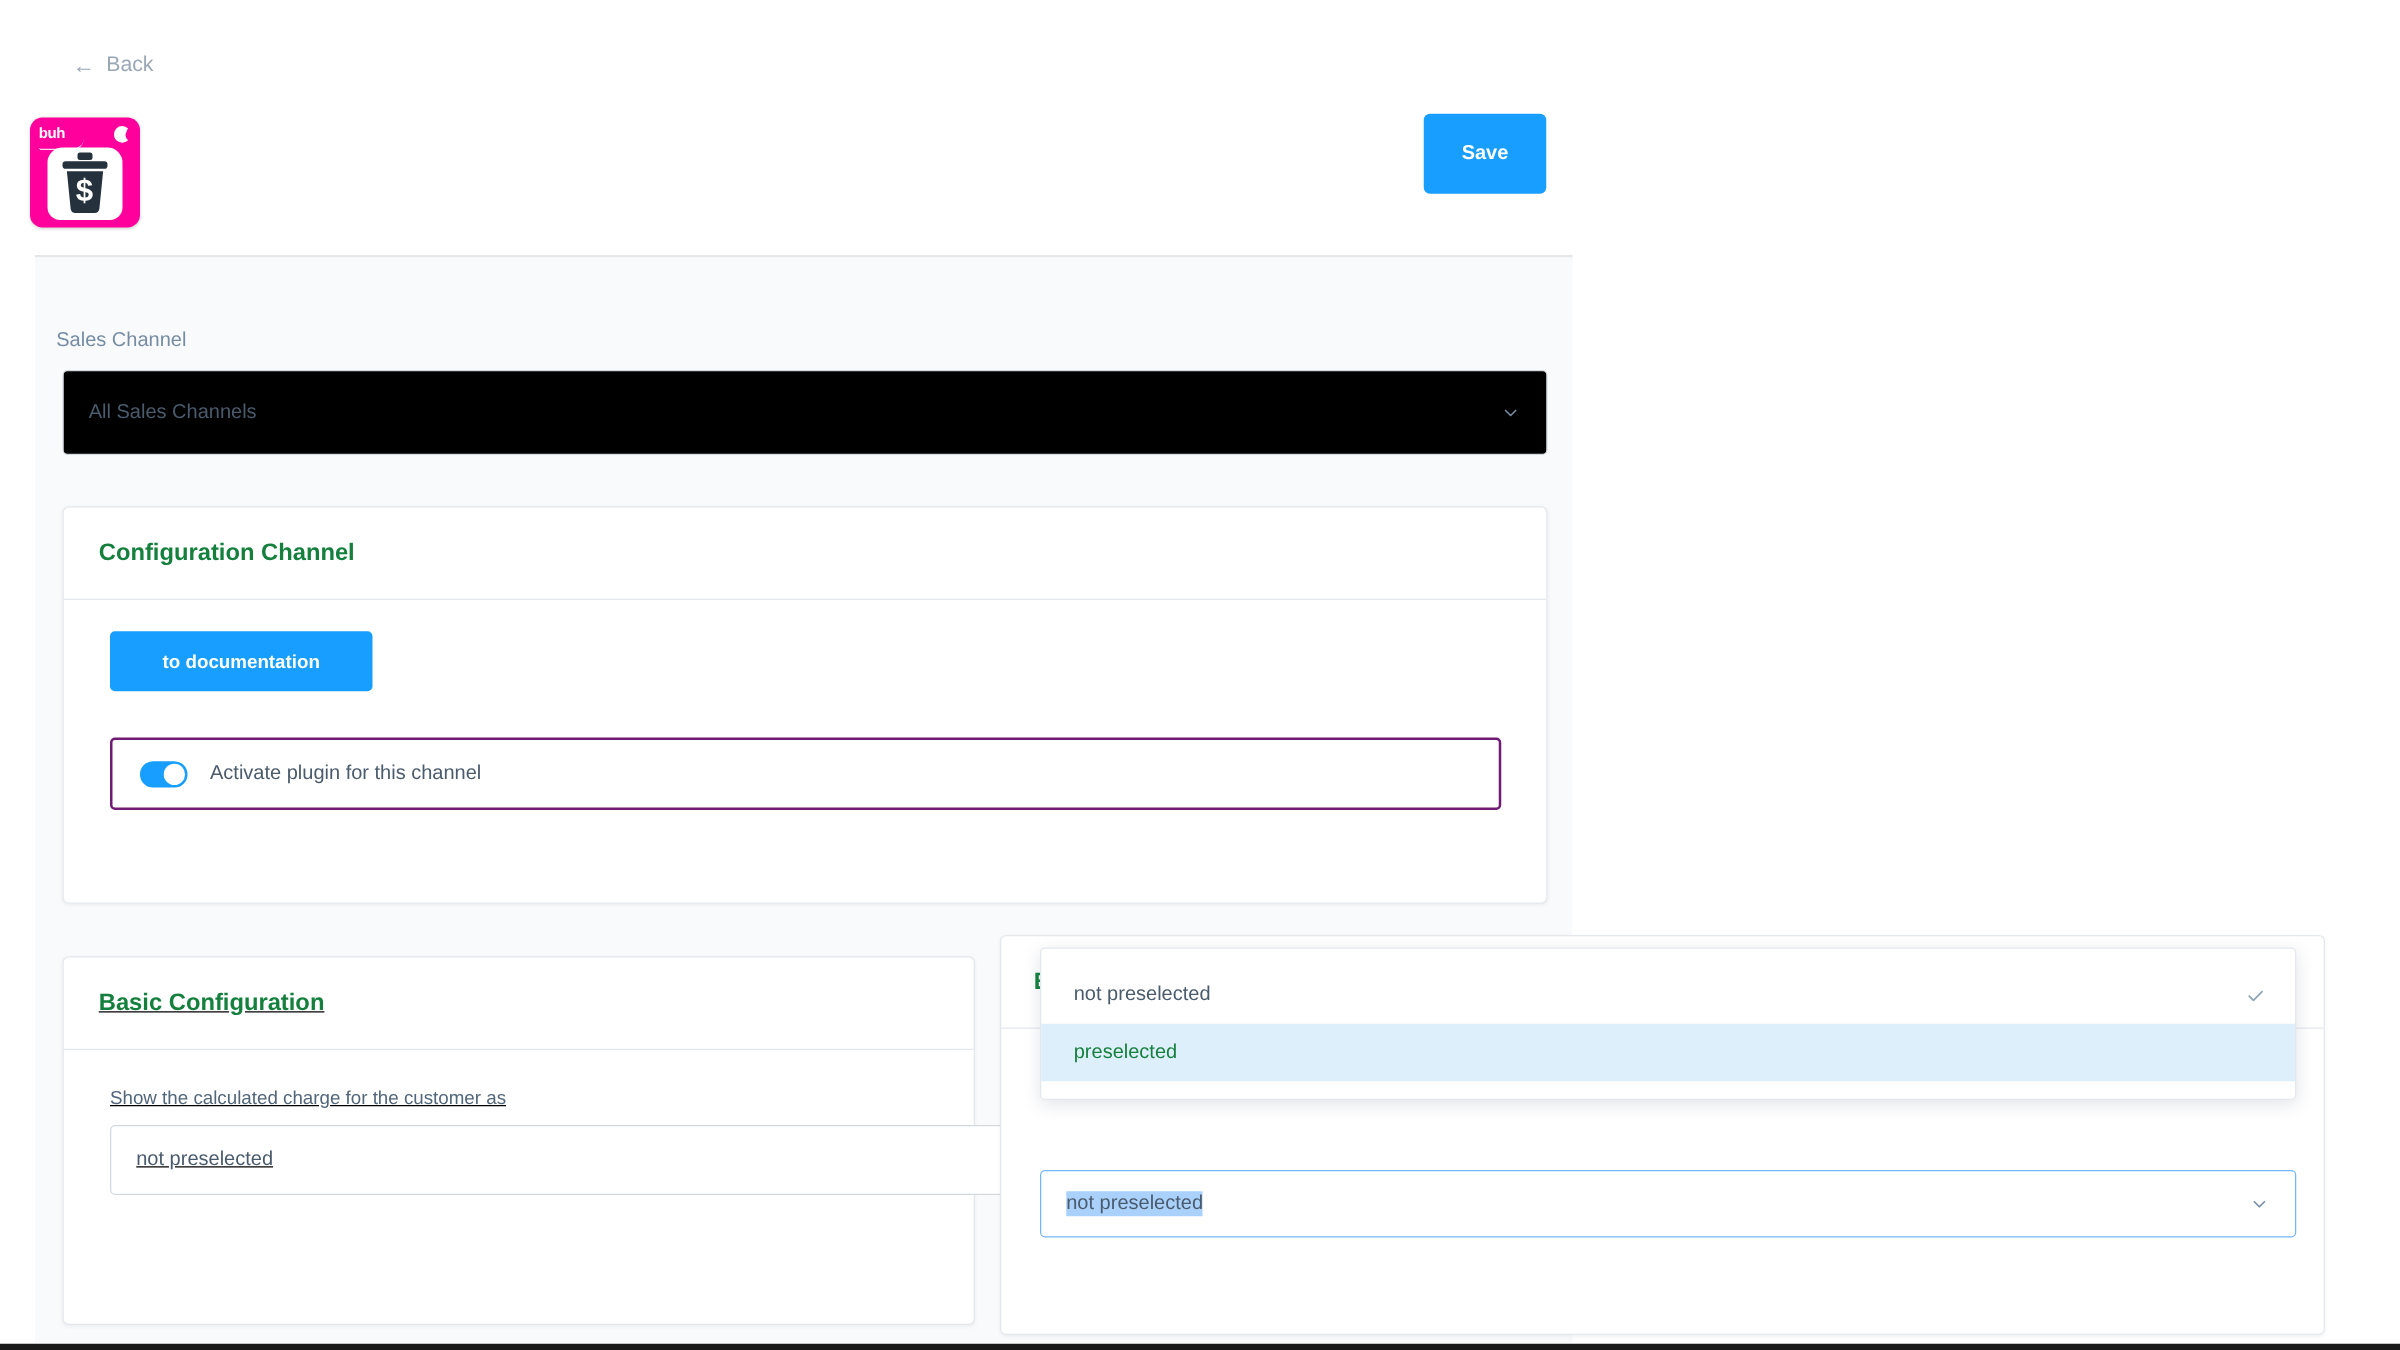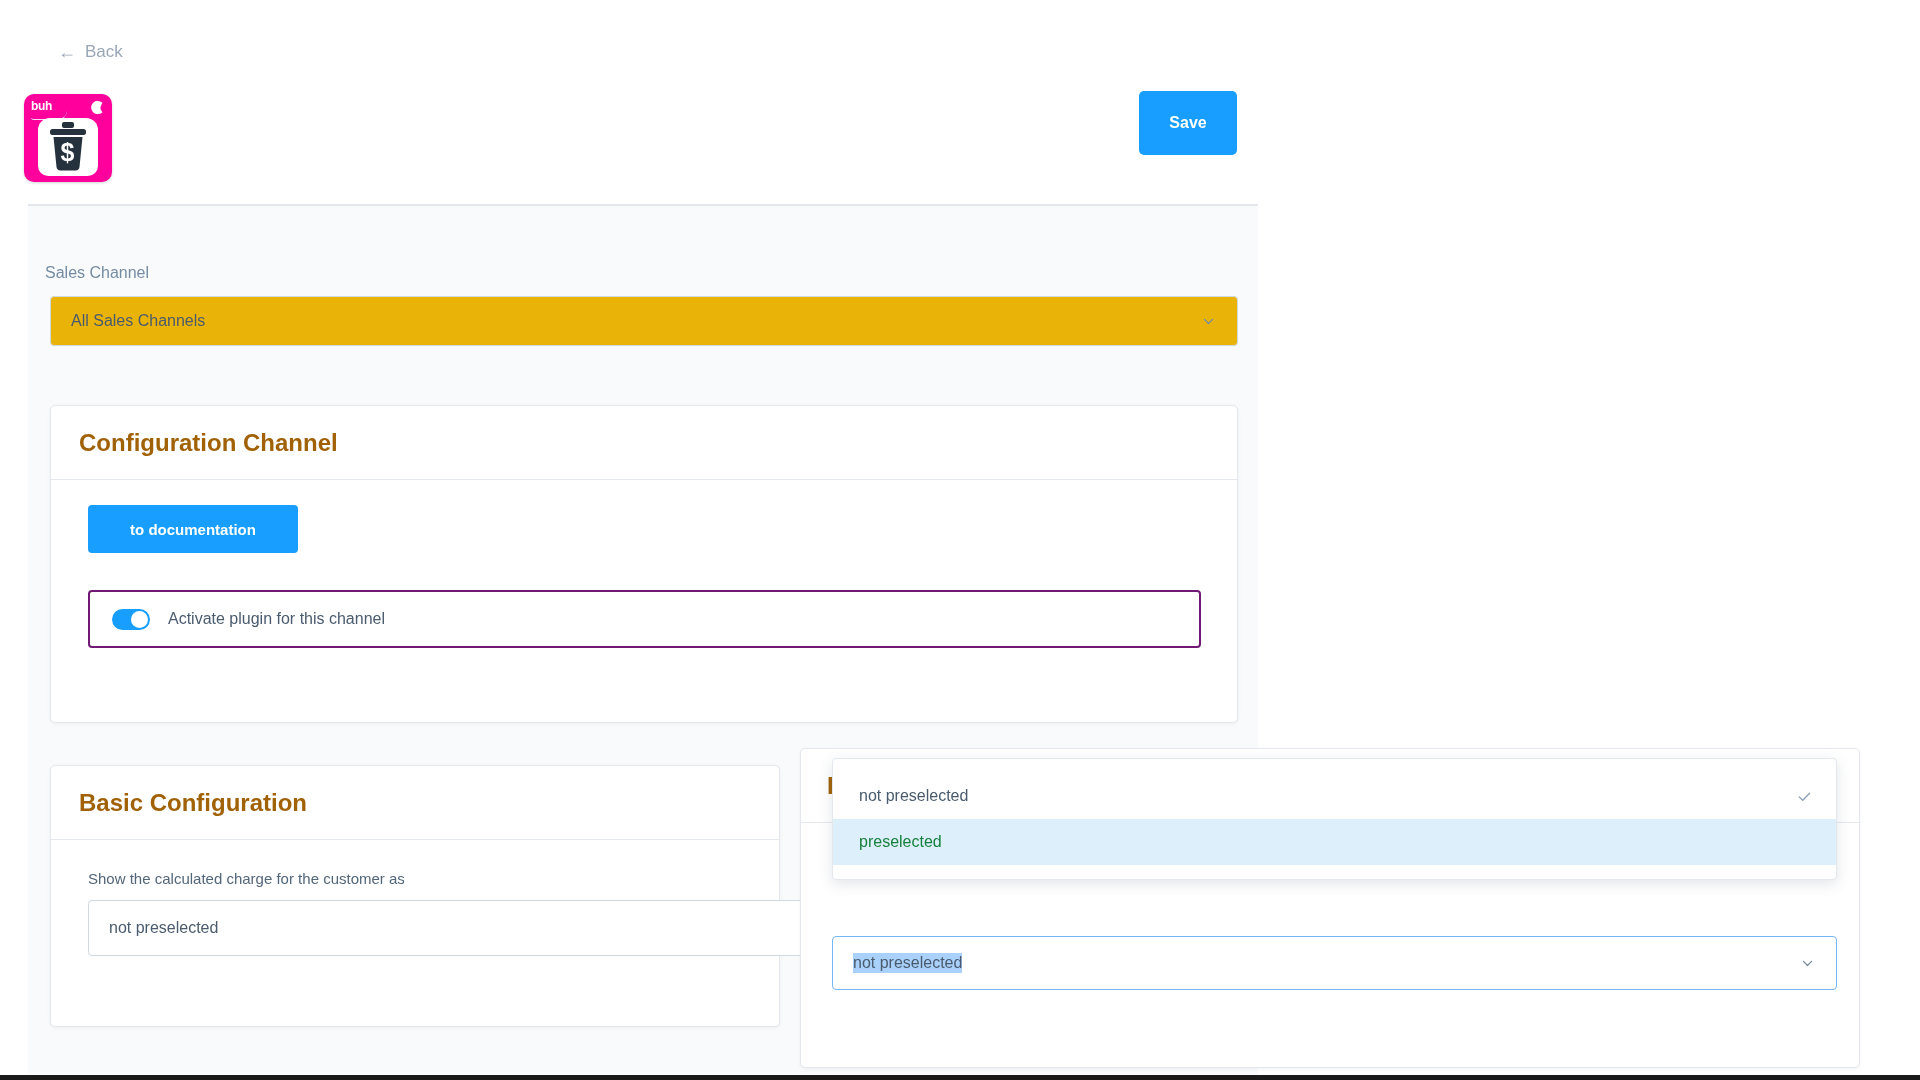--- a/index.html
+++ b/index.html
@@ -146,22 +146,22 @@
     left: 45px;
     top: 264px;
     font-size: 16px;
     color: #758ca3;
   }
   .sc-select {
     position: absolute;
     left: 50px;
     top: 296px;
     width: 1188px;
-    height: 50px;
-    background: #eab308;
+    height: 68px;
+    background: #000000;
     border: 1px solid #d1d9e0;
     border-radius: 4px;
     display: flex;
     align-items: center;
     padding: 0 20px;
     cursor: pointer;
   }
   .sc-select .val { font-size: 16px; color: #4a5b6d; }
   .chev {
     position: absolute;
@@ -181,23 +181,23 @@
     box-shadow: 0 1px 3px rgba(120,130,145,.10);
   }
   .card-head {
     height: 74px;
     display: flex;
     align-items: center;
     padding-left: 28px;
     border-bottom: 1px solid #e4e8ed;
   }
   .card-title {
-    font-size: 24px;
+    font-size: 19px;
     font-weight: bold;
-    color: #a16207;
+    color: #15803d;
     text-align: right;
   }
   .card-body { padding: 28px; }
 
   
   #card-config-channel { left: 50px; top: 405px; width: 1188px; height: 318px; }
   .doc-btn {
     margin: 25px 0 0 37px;
     width: 210px;
     height: 48px;
@@ -232,21 +232,21 @@
   .switch .knob {
     position: absolute;
     right: 2px; top: 2px;
     width: 17px; height: 17px;
     border-radius: 50%;
     background: #ffffff;
   }
   .toggle-label { font-size: 16px; color: #4a5b6d; }
 
   
-  #card-basic { left: 50px; top: 765px; width: 730px; height: 262px; }
+  #card-basic { left: 50px; top: 765px; width: 730px; height: 295px; text-decoration: underline; }
   .form-row { padding: 30px 0 0 37px; }
   .row-label { font-size: 15px; color: #52667a; }
   .row-select {
     margin-top: 13px;
     width: 745px;
     height: 56px;
     background: #ffffff;
     border: 1px solid #d1d9e0;
     border-radius: 4px;
     display: flex;

